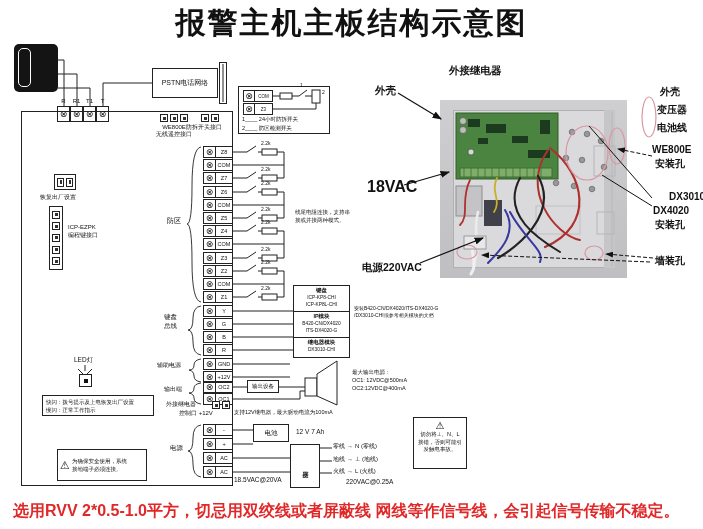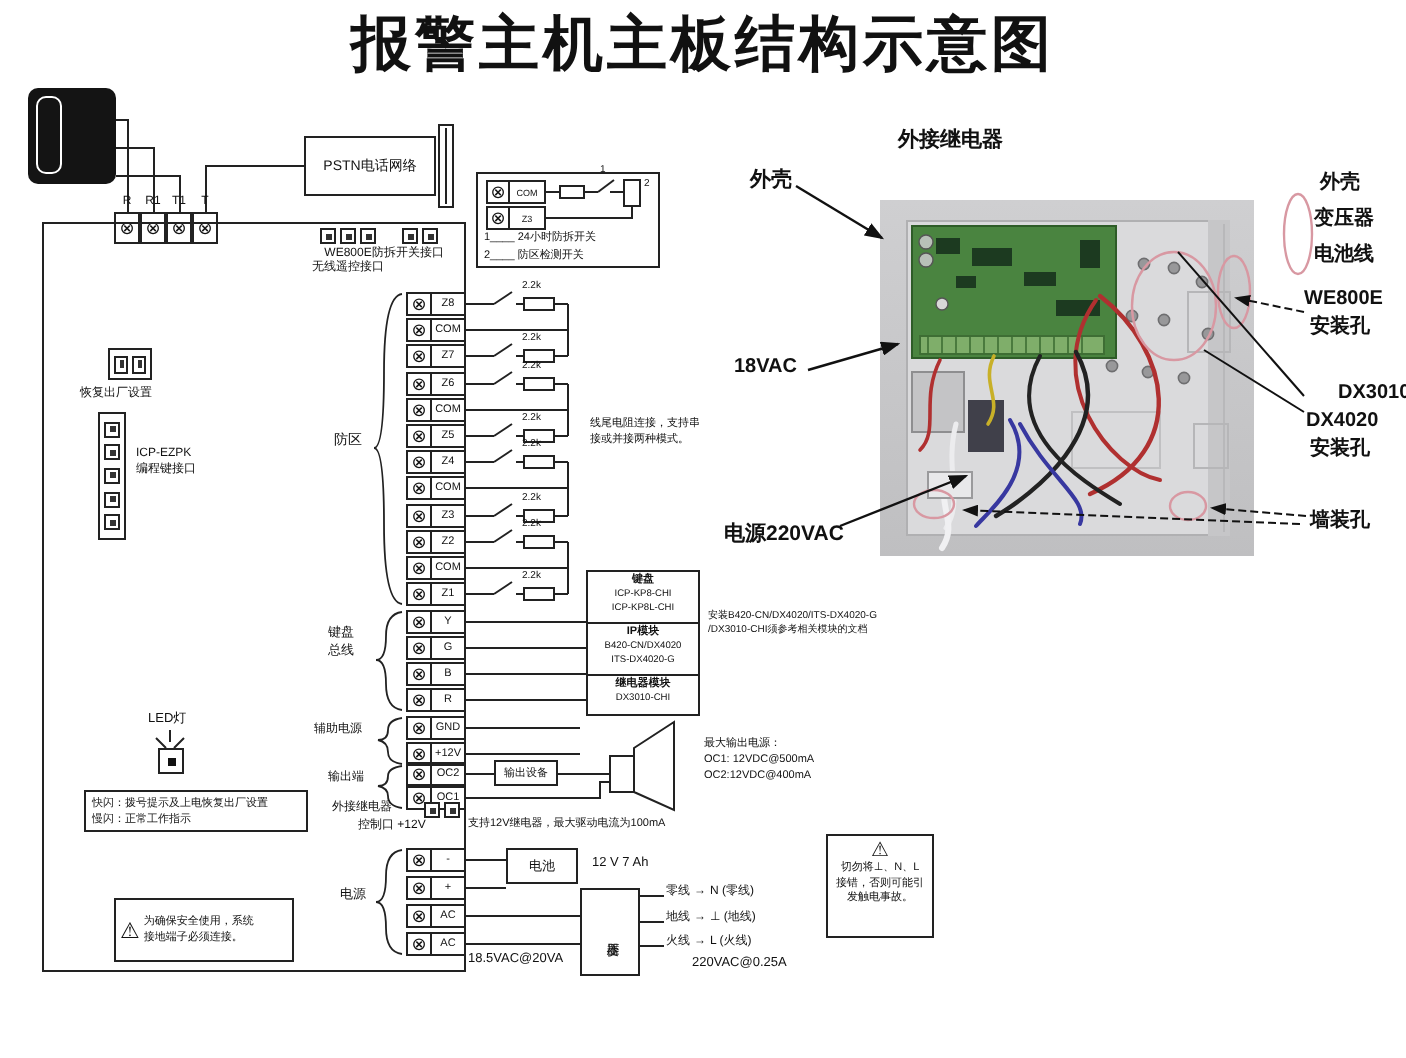--- a/index.html
+++ b/index.html
@@ -165,20 +165,21 @@
       <circle cx="38" cy="79" r="1.3"></circle>
         <circle cx="43" cy="79" r="1.3"></circle>
         <circle cx="48" cy="79" r="1.3"></circle>
       <circle cx="38" cy="84" r="1.3"></circle>
         <circle cx="43" cy="84" r="1.3"></circle>
         <circle cx="48" cy="84" r="1.3"></circle>
     </g>
   </svg>
 
   <div class="t b" style="left:50%;top:6px;transform:translateX(-50%);font-size:30px;letter-spacing:2px">报警主机主板结构示意图</div>
+  <div class="t b" style="left:13px;top:502px;font-size:16px;color:#e02828">选用RVV 2*0.5-1.0平方，切忌用双绞线或者屏蔽线 网线等作信号线，会引起信号传输不稳定。</div>
 
   <div class="phone">
       <div class="handset"></div>
     </div>
   <div class="box15" style="left:152px;top:68px;width:66px;height:30px;display:flex;align-items:center;justify-content:center;font-size:7px">PSTN电话网络</div>
   <div class="jack"></div>
 
   <div class="t" style="left:57px;top:98px;width:13px;text-align:center;font-size:6px">R</div>
   <div class="t" style="left:70px;top:98px;width:13px;text-align:center;font-size:6px">R1</div>
   <div class="t" style="left:83px;top:98px;width:13px;text-align:center;font-size:6px">T1</div>
@@ -425,21 +426,21 @@
   <div class="t" style="left:346px;top:478px;font-size:6.5px">220VAC@0.25A</div>
   <div class="box" style="left:413px;top:417px;width:54px;height:52px;text-align:center;padding-top:2px">
     <div style="font-size:10px;line-height:11px">⚠</div>
     <div style="font-size:5.5px;line-height:7.5px">切勿将⊥、N、L</div>
     <div style="font-size:5.5px;line-height:7.5px">接错，否则可能引</div>
     <div style="font-size:5.5px;line-height:7.5px">发触电事故。</div>
   </div>
 
   <div class="t b" style="left:449px;top:64px;font-size:10.5px">外接继电器</div>
   <div class="t b" style="left:375px;top:84px;font-size:10.5px">外壳</div>
-  <div class="t b" style="left:367px;top:178px;font-size:10px">18VAC</div>
+  <div class="t b" style="left:367px;top:178px;font-size:16px">18VAC</div>
   <div class="t b" style="left:362px;top:261px;font-size:10.5px">电源220VAC</div>
   <div class="t b" style="left:660px;top:86px;font-size:10px">外壳</div>
   <div class="t b" style="left:657px;top:104px;font-size:10px">变压器</div>
   <div class="t b" style="left:657px;top:122px;font-size:10px">电池线</div>
   <div class="t b" style="left:652px;top:144px;font-size:10px">WE800E</div>
   <div class="t b" style="left:655px;top:158px;font-size:10px">安装孔</div>
   <div class="t b" style="left:669px;top:191px;font-size:10px">DX3010</div>
   <div class="t b" style="left:653px;top:205px;font-size:10px">DX4020</div>
   <div class="t b" style="left:655px;top:219px;font-size:10px">安装孔</div>
   <div class="t b" style="left:655px;top:255px;font-size:10px">墙装孔</div>

